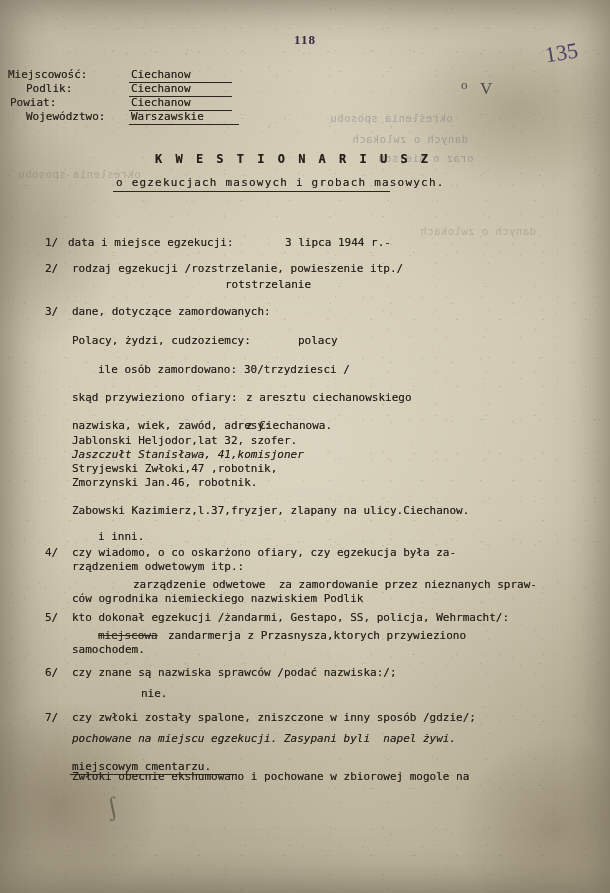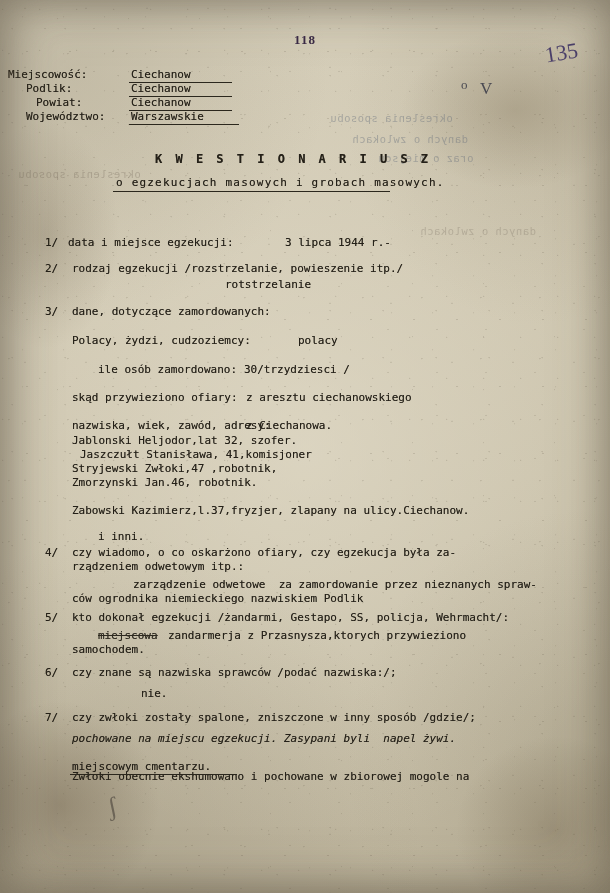--- a/index.html
+++ b/index.html
@@ -148,21 +148,21 @@
     <div class="pencil-mark" style="left:480px; top:82px; font-size:17px;">V</div>
 
     <div class="t" style="left:8px; top:68px;">Miejscowość:</div>
     <div class="t" style="left:131px; top:68px;">Ciechanow</div>
     <div class="fieldline" style="left:129px; top:82px; width:103px;"></div>
 
     <div class="t" style="left:26px; top:82px;">Podlik:</div>
     <div class="t" style="left:131px; top:82px;">Ciechanow</div>
     <div class="fieldline" style="left:129px; top:96px; width:103px;"></div>
 
-    <div class="t" style="left:36px; top:96px;text-align:center;">Powiat:</div>
+    <div class="t" style="left:10px; top:96px;text-align:center;">Powiat:</div>
     <div class="t" style="left:131px; top:96px;">Ciechanow</div>
     <div class="fieldline" style="left:129px; top:110px; width:103px;"></div>
 
     <div class="t" style="left:26px; top:110px;">Województwo:</div>
     <div class="t" style="left:131px; top:110px;">Warszawskie</div>
     <div class="fieldline" style="left:129px; top:124px; width:110px;"></div>
 
     <div class="t bold sp" style="left:142px; top:152px; font-size:12px;">K W E S T I O N A R I U S Z</div>
     <div class="t sp2" style="left:116px; top:176px;">o egzekucjach masowych i grobach masowych.</div>
     <div class="fieldline" style="left:113px; top:191px; width:277px;"></div>
@@ -184,21 +184,21 @@
     <div class="t" style="left:98px; top:363px;">ile osób zamordowano:</div>
     <div class="t" style="left:244px; top:363px;">30/trzydziesci /</div>
 
     <div class="t" style="left:72px; top:391px;">skąd przywieziono ofiary:</div>
     <div class="t" style="left:246px; top:391px;">z aresztu ciechanowskiego</div>
 
     <div class="t" style="left:72px; top:419px;">nazwiska, wiek, zawód, adresy:</div>
     <div class="t" style="left:246px; top:419px;">z Ciechanowa.</div>
 
     <div class="t" style="left:72px; top:434px;">Jablonski Heljodor,lat 32, szofer.</div>
-    <div class="t" style="left:80px; top:448px;">Jaszczułt Stanisława, 41,komisjoner</div>
+    <div class="t" style="left:72px; top:448px;font-style:italic;">Jaszczułt Stanisława, 41,komisjoner</div>
     <div class="t" style="left:72px; top:462px;">Stryjewski Zwłoki,47 ,robotnik,</div>
     <div class="t" style="left:72px; top:476px;">Zmorzynski Jan.46, robotnik.</div>
     <div class="t" style="left:72px; top:504px;">Zabowski Kazimierz,l.37,fryzjer, zlapany na ulicy.Ciechanow.</div>
 
     <div class="t" style="left:98px; top:530px;">i inni.</div>
 
     <div class="t" style="left:45px; top:546px;">4/</div>
     <div class="t" style="left:72px; top:546px;">czy wiadomo, o co oskarżono ofiary, czy egzekucja była za-</div>
     <div class="t" style="left:72px; top:560px;">rządzeniem odwetowym itp.:</div>
     <div class="t" style="left:133px; top:578px;">zarządzenie odwetowe  za zamordowanie przez nieznanych spraw-</div>

